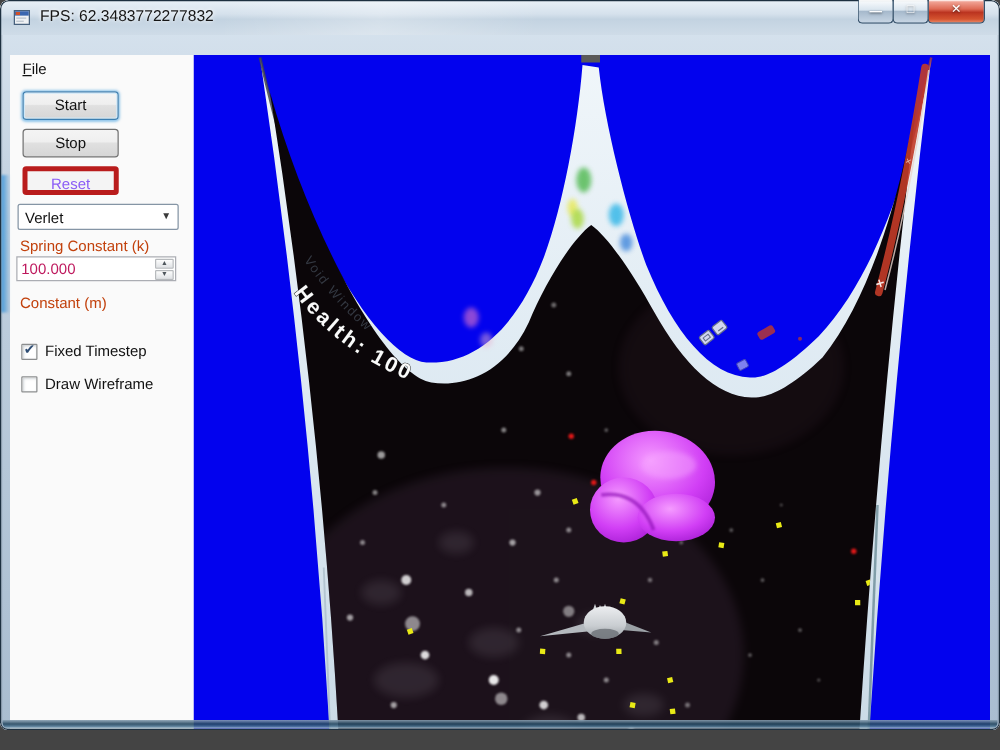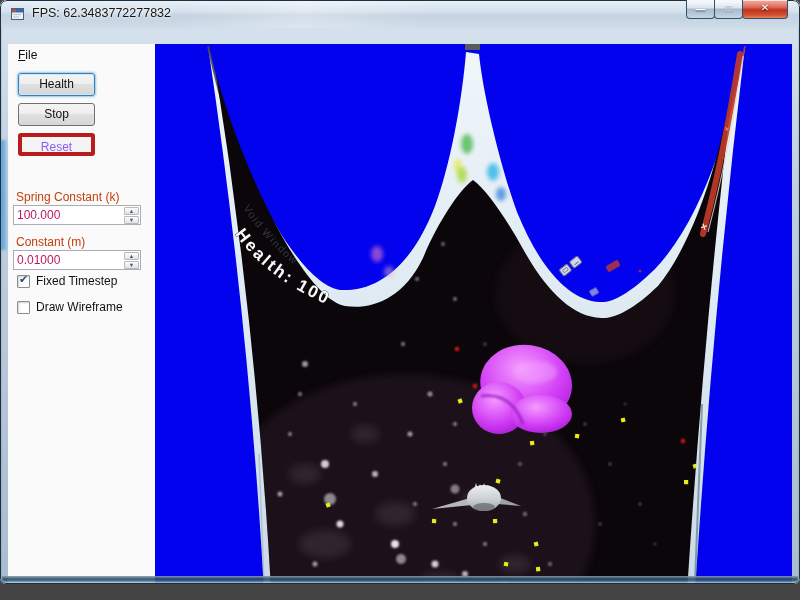--- a/index.html
+++ b/index.html
@@ -106,42 +106,39 @@
     <div class="cap-btn close"><span class="cap-glyph">✕</span></div>
   </div>
 
   <div class="client">
 
     <div class="sidebar">
       <div class="menubar">
         <span class="menu-item">File</span>
       </div>
 
-      <div class="btn focused" style="top:29px">Health</div>
+      <div class="btn focused" style="top:29px">Start</div>
       <div class="btn" style="top:59px">Stop</div>
       <div class="btn disabled" style="top:89px">Reset</div>
 
+      <div class="combo">
+        <span class="combo-value">Verlet</span>
+        <span class="combo-arrow">▼</span>
+      </div>
 
       <div class="fld-label" style="top:146px">Spring Constant (k)</div>
       <div class="numwrap" style="top:161px">
         <input value="100.000" style="">
         <div class="spinners">
           <div class="spin-btn">▲</div>
           <div class="spin-btn">▼</div>
         </div>
       </div>
 
       <div class="fld-label" style="top:191px">Constant (m)</div>
-      <div class="numwrap" style="top:206px">
-        <input value="0.01000" style="">
-        <div class="spinners">
-          <div class="spin-btn">▲</div>
-          <div class="spin-btn">▼</div>
-        </div>
-      </div>
 
       <div class="chk-row" style="top:230px">
         <span class="chk-box">
             <span class="chk-mark">✔</span>
           </span>
         <span class="chk-label">Fixed Timestep</span>
       </div>
       <div class="chk-row" style="top:256px">
         <span class="chk-box"></span>
         <span class="chk-label">Draw Wireframe</span>

